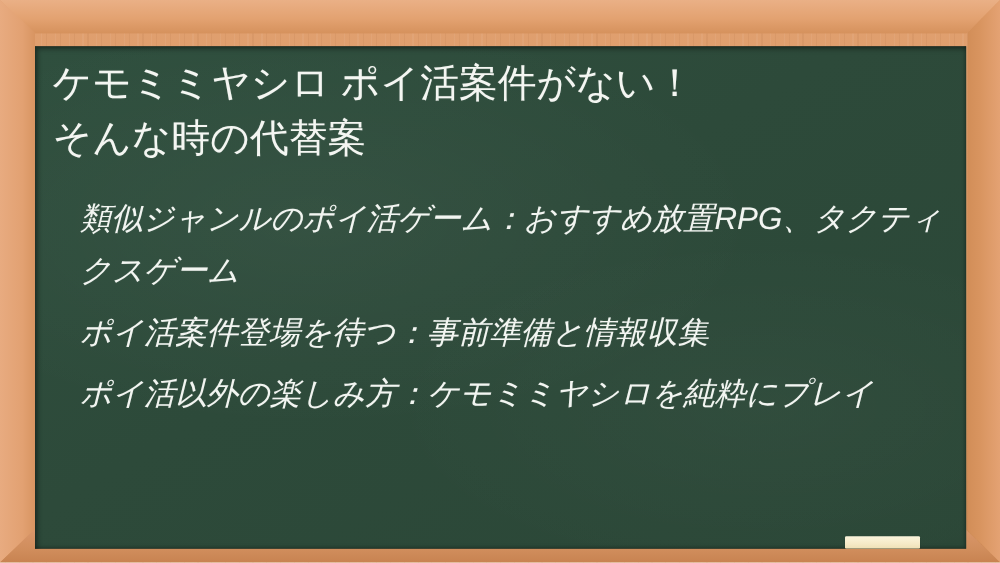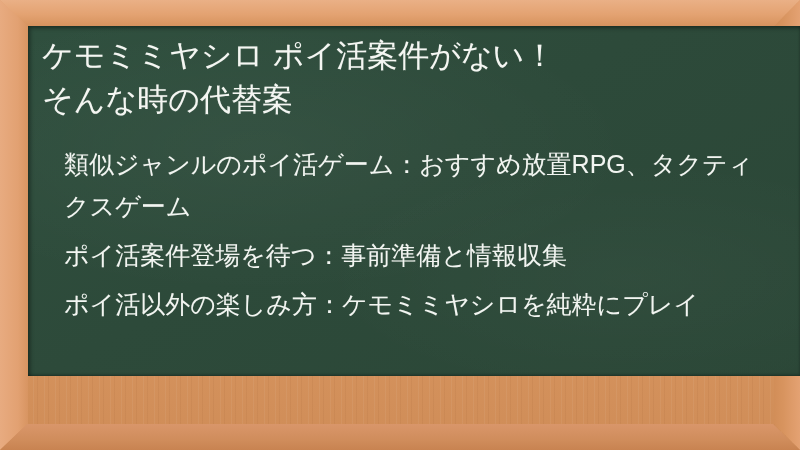--- a/index.html
+++ b/index.html
@@ -68,32 +68,31 @@
     width: 800px; height: 26px;
     background: linear-gradient(180deg, #d9966a 0%, #d08d5c 60%, #c88351 100%);
     clip-path: polygon(27px 0, 773px 0, 800px 26px, 0 26px);
     pointer-events: none;
   }
 
   
   #chalkboard-surface {
     position: absolute;
     left: 28px;
-    top: 26px;
+    top: 37px;
     width: 745px;
-    height: 350px;
+    height: 402px;
     background:
       radial-gradient(ellipse 70% 60% at 30% 35%, rgba(255,255,255,0.035) 0%, rgba(255,255,255,0) 70%),
       radial-gradient(ellipse 60% 50% at 78% 72%, rgba(255,255,255,0.025) 0%, rgba(255,255,255,0) 70%),
       linear-gradient(150deg, #2f4f3e 0%, #2d4a3a 45%, #2b4737 100%);
     box-shadow:
       inset 2px 2px 4px rgba(0,0,0,0.42),
       inset -1px -1px 3px rgba(0,0,0,0.28);
     overflow: hidden;
-    padding-left: 28px;
   }
 
   
   #board-content {
     position: absolute;
     left: 0; top: 0;
     width: 745px;
     height: 402px;
     box-sizing: border-box;
     padding: 8px 16px 0 10px;
@@ -108,20 +107,21 @@
     margin: 0;
     padding: 0 0 0 4px;
     white-space: pre-wrap;
     text-shadow: 0 0 1px rgba(255,255,255,0.25);
   }
 
   #board-list {
     margin: 21px 0 0 0;
     padding: 0;
     list-style: none;
+    font-style: italic;
   }
   .board-list-item {
     color: #f2f5f1;
     font-size: 25px;
     line-height: 42px;
     font-weight: 400;
     padding: 0 0 0 26px;
     margin: 0 0 7px 0;
     white-space: pre-wrap;
     text-shadow: 0 0 1px rgba(255,255,255,0.2);

